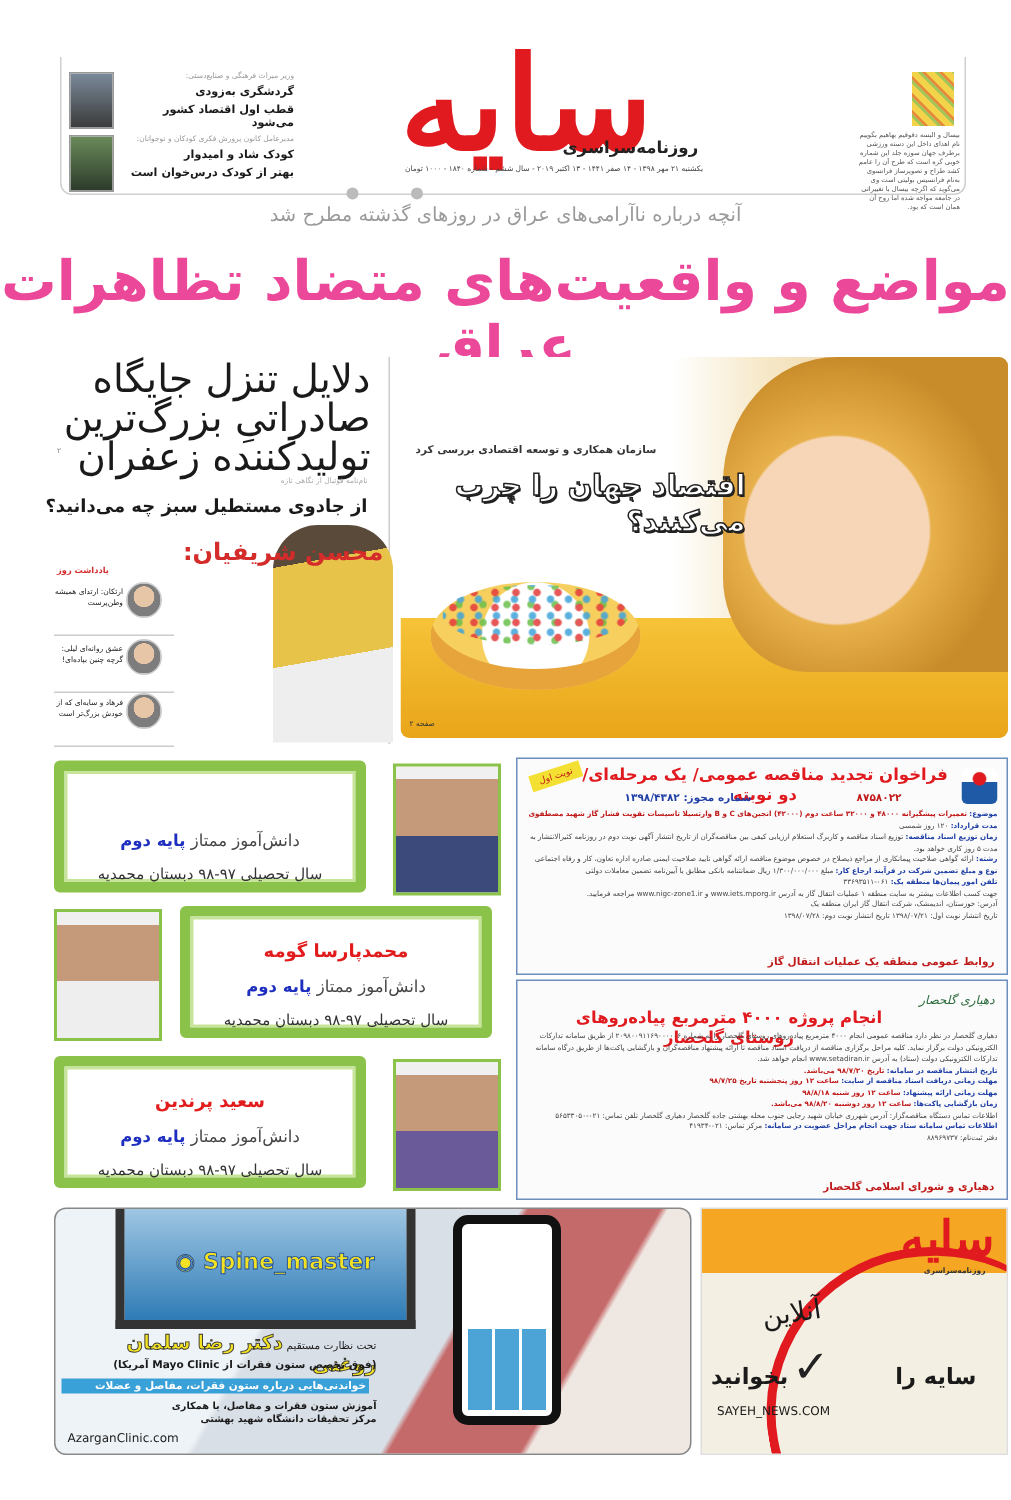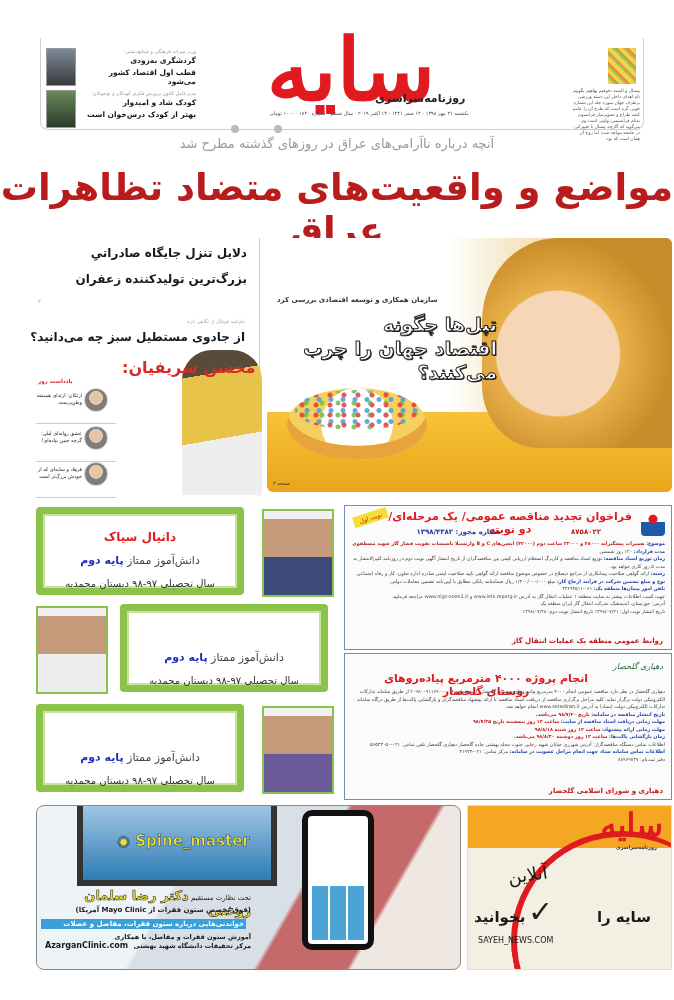--- a/index.html
+++ b/index.html
@@ -15,24 +15,24 @@
 .brief{left:46px;width:150px;height:40px}
 .brief .pic{position:absolute;left:0;top:0;width:30px;height:38px;background:linear-gradient(#7a8a9a,#3b3b3b);border:1px solid #999}
 .brief .kick{position:absolute;right:0;top:0;font-size:5px;color:#999;text-align:right;width:115px}
 .brief .h1{position:absolute;right:0;top:8px;font-size:7.5px;font-weight:bold;text-align:right;width:115px}
 .brief .h2{position:absolute;right:0;top:20px;font-size:7.5px;font-weight:bold;text-align:right;width:115px}
 .side-note{left:570px;top:48px;width:70px;height:80px}
 .side-note .thumb{position:absolute;left:38px;top:0;width:28px;height:36px;background:repeating-linear-gradient(45deg,#f2d34a 0 4px,#a3c65a 4px 6px,#e78c3c 6px 8px)}
 .side-note .txt{position:absolute;right:0;top:40px;width:70px;font-size:4.5px;line-height:6px;color:#555;text-align:right}
 .dot{width:8px;height:8px;border-radius:50%;background:#bbb}
 .subtitle{left:0;top:136px;width:674px;text-align:center;font-size:13px;color:#9a9a9a}
-.main-headline{left:0;top:166px;width:674px;text-align:center;font-size:37px;font-weight:bold;color:#b91c1c;letter-spacing:-1px}
+.main-headline{left:0;top:166px;width:674px;text-align:center;font-size:37px;font-weight:bold;color:#ec4899;letter-spacing:-1px}
 
 .col-left{left:30px;top:238px;width:230px;height:258px;border-right:1px solid #ccc}
-.saffron{right:12px;top:2px;width:210px;text-align:right;font-size:12px;font-weight:bold;line-height:26px}
+.saffron{right:12px;top:2px;width:210px;text-align:right;font-size:26px;font-weight:normal;line-height:26px}
 .kick2{right:14px;top:80px;font-size:5px;color:#aaa}
 .green-h{right:14px;top:92px;font-size:12px;font-weight:bold}
 .bagpipe-photo{left:152px;top:112px;width:80px;height:145px;border-radius:30px 30px 0 0;background:linear-gradient(170deg,#5a4a3a 0 18%,#e8c34a 18% 60%,#eee 60%)}
 .bag-kick{left:92px;top:120px;font-size:16px;font-weight:bold;color:#d42b2b}
 .bag-title{left:92px;top:134px;width:64px;text-align:right;font-size:15px;font-weight:bold;line-height:21px}
 .memo-head{left:8px;top:140px;font-size:5.5px;font-weight:bold;color:#d42b2b}
 .memo{left:6px;width:86px;height:36px}
 .memo .av{position:absolute;left:48px;top:0;width:24px;height:24px;border-radius:50%;background:radial-gradient(circle at 50% 40%,#e7c6a8 0 40%,#7d7d7d 41%);border:1px solid #ccc}
 .memo .t{position:absolute;right:40px;top:4px;font-size:5px;text-align:right;width:50px;line-height:7px}
 .memo .line{position:absolute;left:0;bottom:0;width:80px;border-bottom:1px solid #ccc}
@@ -67,21 +67,21 @@
 .spine{left:36px;top:805px;width:425px;height:165px;border:1px solid #888;border-radius:8px;overflow:hidden;background:linear-gradient(120deg,#eef3f7 0 35%,#d9dfe6 36% 60%,#c56a6a 61% 78%,#efe7e1 79%)}
 .spine .laptop{position:absolute;left:40px;top:0;width:200px;height:80px;background:linear-gradient(#9fc6e3,#2e7bb6);border:6px solid #333;border-top:none}
 .spine .phone{position:absolute;left:265px;top:4px;width:72px;height:140px;background:#fff;border:6px solid #111;border-radius:10px}
 .spine .phone .grid{position:absolute;left:4px;top:70px;width:52px;height:54px;background:repeating-linear-gradient(90deg,#4ba3d6 0 16px,#fff 16px 18px)}
 .spine .ig{position:absolute;left:80px;top:26px;font-size:15px;font-weight:bold;color:#f3e223;-webkit-text-stroke:.6px #1e4d9c;direction:ltr}
 .spine .l1{position:absolute;left:4px;top:82px;width:210px;text-align:right;font-size:7px}
 .spine .l1 b{font-size:13px;color:#f3e223;-webkit-text-stroke:.6px #333}
 .spine .l2{position:absolute;left:4px;top:100px;width:210px;text-align:right;font-size:7px;font-weight:bold}
 .spine .l3{position:absolute;left:4px;top:113px;width:205px;text-align:right;font-size:7px;font-weight:bold;color:#fff;background:#3aa0d8;padding:1px 2px}
 .spine .l4{position:absolute;left:4px;top:127px;width:210px;text-align:right;font-size:6.5px;font-weight:bold;line-height:9px}
-.spine .url{position:absolute;left:8px;top:135px;font-size:8px;font-weight:bold;direction:ltr}
+.spine .url{position:absolute;left:8px;top:148px;font-size:8px;font-weight:normal;direction:ltr}
 .promo{left:467px;top:805px;width:205px;height:165px;background:linear-gradient(#f5a623 0 26%,#f4efe3 26%);border:1px solid #ddd;overflow:hidden}
 .promo .arc{position:absolute;right:-60px;top:25px;width:220px;height:220px;border-radius:50%;border-left:6px solid #e01a1f;border-top:6px solid #e01a1f;transform:rotate(-10deg)}
 .promo .logo{position:absolute;right:8px;top:0;font-family:"DejaVu Serif",serif;font-size:32px;font-weight:bold;color:#e01a1f}
 .promo .logo-sub{position:absolute;right:14px;top:38px;font-size:5px;color:#333}
 .promo .online{position:absolute;left:40px;top:58px;font-size:18px;font-family:"DejaVu Serif",serif;transform:rotate(-8deg)}
 .promo .read1{position:absolute;right:20px;top:102px;font-size:15px;font-weight:bold}
 .promo .read2{position:absolute;left:6px;top:102px;font-size:15px;font-weight:bold}
 .promo .check{position:absolute;left:60px;top:88px;font-size:30px;color:#222}
 .promo .url{position:absolute;left:10px;top:130px;font-size:8px;direction:ltr}
 .tiny{font-size:5px;color:#888}
@@ -144,43 +144,43 @@
   </div>
 </div>
 
 <div class="abs hero">
   <div class="table"></div>
   <div class="face"></div>
   <div class="donut"></div>
   <div class="sprinkles"></div>
   <div class="kick">سازمان همکاری و توسعه اقتصادی بررسی کرد</div>
   <div class="title">
-    <div>تپل‌ها چگونه</div>
     <div>اقتصاد جهان را چرب می‌کنند؟</div>
   </div>
   <div class="credit">صفحه ۲</div>
 </div>
 
 <div class="abs card" style="top:505px">
   <div class="frame" style="left:0">
-    <div class="name" style="left:-7px">دانیال سیاک</div>
     <div class="grade" style="left:-7px"><span>دانش‌آموز ممتاز</span> <b>پایه دوم</b></div>
     <div class="year" style="left:-7px">سال تحصیلی ۹۷-۹۸   دبستان محمدیه</div>
   </div>
   <div class="photo" style="left:226px"></div>
 </div>
 <div class="abs card" style="top:602px">
   <div class="photo" style="left:0;background:linear-gradient(#f0f0f0 0 10%,#c49a7a 10% 55%,#eee 55%)"></div>
   <div class="frame" style="left:84px">
+    <div class="name" style="left:-7px">محمدپارسا گومه</div>
     <div class="grade" style="left:-7px"><span>دانش‌آموز ممتاز</span> <b>پایه دوم</b></div>
     <div class="year" style="left:-7px">سال تحصیلی ۹۷-۹۸   دبستان محمدیه</div>
   </div>
 </div>
 <div class="abs card" style="top:702px">
   <div class="frame" style="left:0">
+    <div class="name" style="left:-7px">سعید پرندین</div>
     <div class="grade" style="left:-7px"><span>دانش‌آموز ممتاز</span> <b>پایه دوم</b></div>
     <div class="year" style="left:-7px">سال تحصیلی ۹۷-۹۸   دبستان محمدیه</div>
   </div>
   <div class="photo" style="left:226px;background:linear-gradient(#f0f0f0 0 10%,#c49a7a 10% 55%,#6a5a9a 55%)"></div>
 </div>
 
 <div class="abs tender" style="top:505px;height:145px">
   <div class="logo-box"></div>
   <div class="badge">نوبت اول</div>
   <div class="t1">فراخوان تجدید مناقصه عمومی/ یک مرحله‌ای/ دو نوبته</div>

